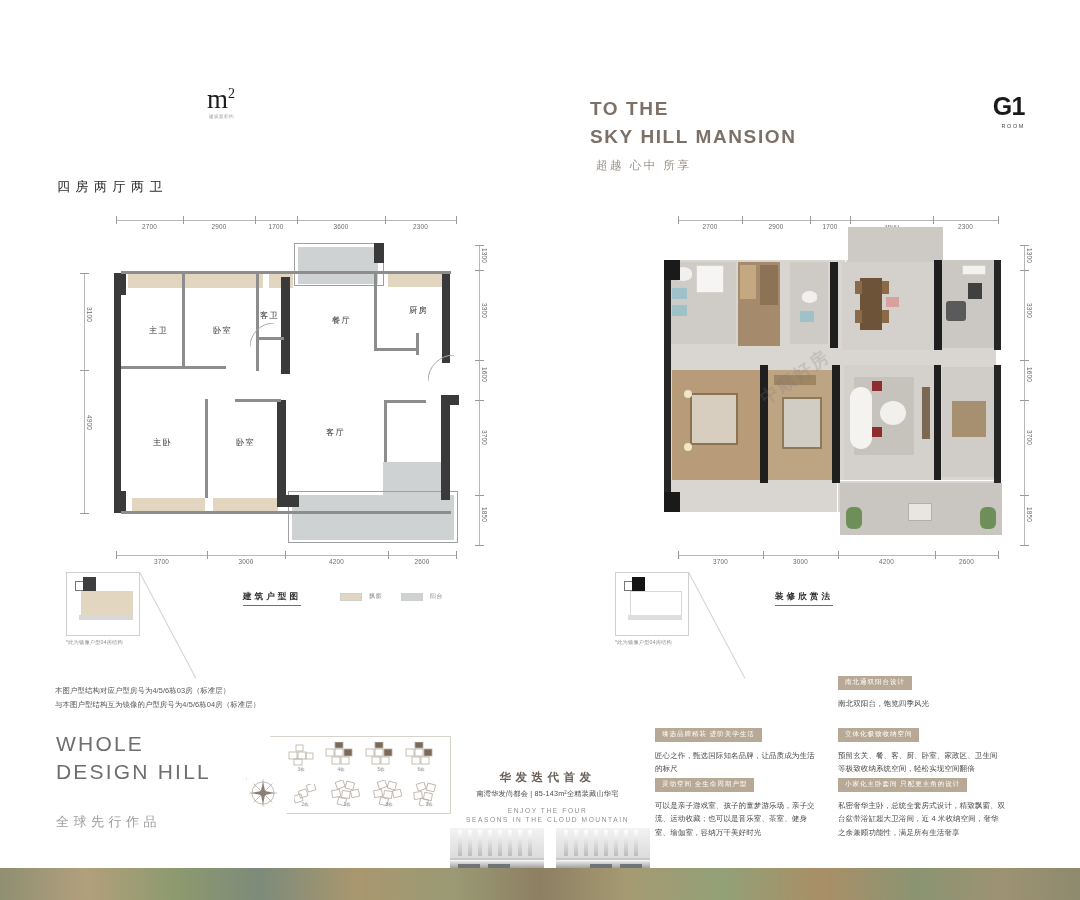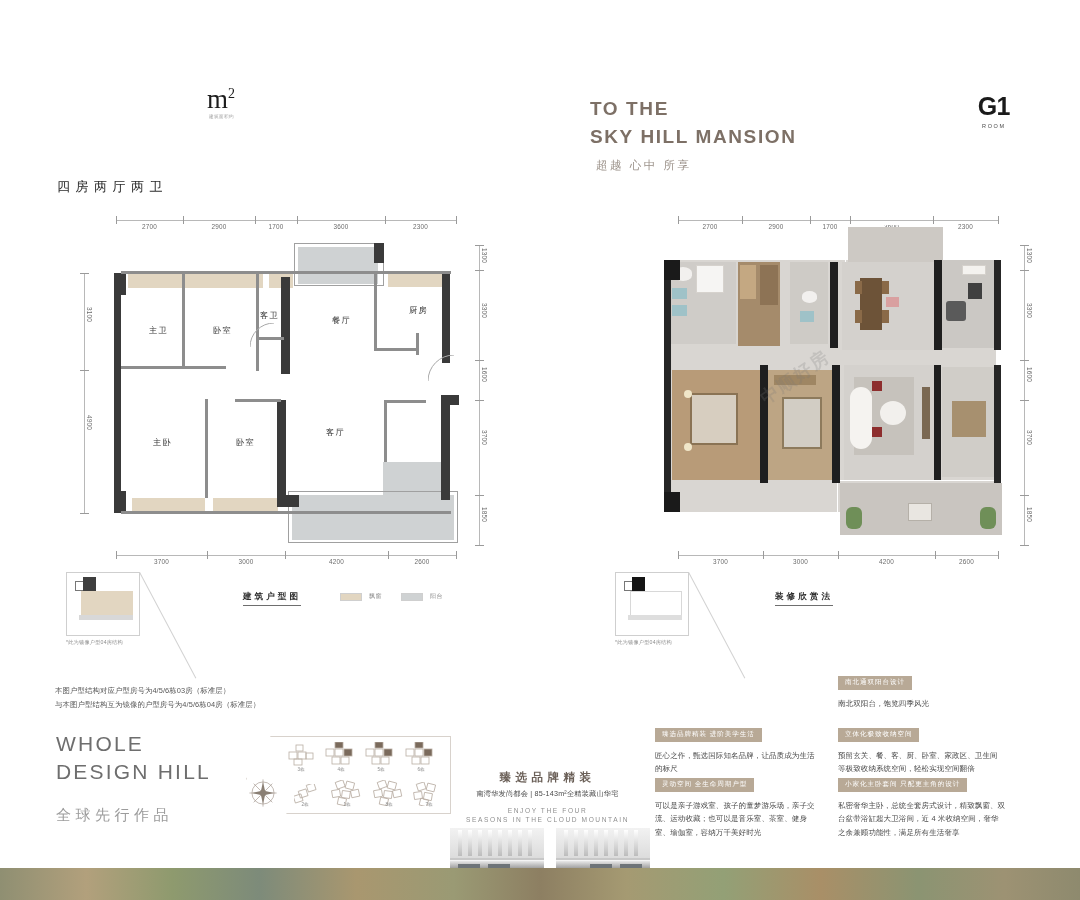--- a/index.html
+++ b/index.html
@@ -35,21 +35,21 @@
   .hdr-en { position:absolute; left:590px; top:95px; }
   .hdr-en .l1, .hdr-en .l2 {
     font-size:19px; letter-spacing:1.6px; font-weight:700; color:#7d7066;
     line-height:28px;
   }
   .hdr-cn-small {
     position:absolute; left:596px; top:158px;
     font-size:11.5px; letter-spacing:2.5px; color:#9b9189;
   }
   .hdr-g1 {
-    position:absolute; right:70px; top:92px; text-align:center;
+    position:absolute; right:55px; top:92px; text-align:right;
   }
   .hdr-g1 .g1 { font-size:25px; font-weight:700; color:#1a1a1a; letter-spacing:-.5px; }
   .hdr-g1 .room { font-size:5.5px; letter-spacing:1.6px; color:#4a4a4a; margin-top:2px; }
 
   
   .plan { position:absolute; }
   .dim-h { position:absolute; font-size:6.4px; color:#6b6b6b; text-align:center; letter-spacing:.2px; }
   .dim-v { position:absolute; font-size:6.4px; color:#6b6b6b;
            writing-mode:vertical-rl; letter-spacing:.2px; }
   .tickline-h { position:absolute; height:1px; background:#b8b8b8; }
@@ -78,21 +78,21 @@
   .inset-note { position:absolute; font-size:5.2px; color:#8d8d8d; letter-spacing:.2px; white-space:nowrap; }
   .leader { position:absolute; background:#c9c9c9; transform-origin:0 0; height:1px; }
 
   
   .note-blk { position:absolute; left:55px; top:684px; }
   .note-blk div { font-size:7.4px; color:#565656; line-height:13.5px; letter-spacing:.1px; }
 
   
   .wdl { position:absolute; left:56px; top:730px; }
   .wdl .l1, .wdl .l2 { font-size:21px; color:#6e6e6e; letter-spacing:2.2px; line-height:28px; font-weight:300; }
-  .wdl .cn { margin-top:20px; font-size:15px; color:#9c9c9c; letter-spacing:4.5px; }
+  .wdl .cn { margin-top:27px; font-size:13px; color:#9c9c9c; letter-spacing:4.5px; }
 
   
   .sitemap { position:absolute; left:246px; top:736px; width:205px; height:78px; }
   .sm-shape { position:absolute; inset:0; border:1px solid #d8d2cc;
      clip-path: polygon(12% 0%, 100% 0%, 100% 100%, 20% 100%, 0% 55%); }
   .bld { position:absolute; }
   .bld-lbl { position:absolute; font-size:4.6px; color:#8a8a8a; text-align:center; width:22px; }
   .compass { position:absolute; left:0px; top:40px; width:34px; height:34px; }
 
   
@@ -523,21 +523,21 @@
           <rect x="2" y="10" width="8" height="7" transform="rotate(-8 6 13)"></rect>
           <rect x="12" y="11" width="8" height="7" transform="rotate(10 16 14)"></rect>
           <rect x="8" y="17" width="8" height="7" transform="rotate(14 12 20)"></rect>
         </g>
       </svg>
     </div>
     <div class="bld-lbl" style="left:172px; top:66px;">7栋</div>
   </div>
 
   <div class="brand">
-    <div class="cn1">臻选品牌精装</div>
+    <div class="cn1">华发迭代首发</div>
     <div class="cn2">南湾华发尚都会 | 85-143m²全精装藏山华宅</div>
     <div class="en1">ENJOY THE FOUR</div>
     <div class="en2">SEASONS IN THE CLOUD MOUNTAIN</div>
   </div>
 
   <div class="feat" style="left:655px; top:722px; width:162px;">
     <span class="feat-h">臻选品牌精装 进阶美学生活</span>
     <div class="feat-b">匠心之作，甄选国际知名品牌，让品质成为生活的标尺</div>
   </div>
   <div class="feat" style="left:655px; top:772px; width:162px;">

